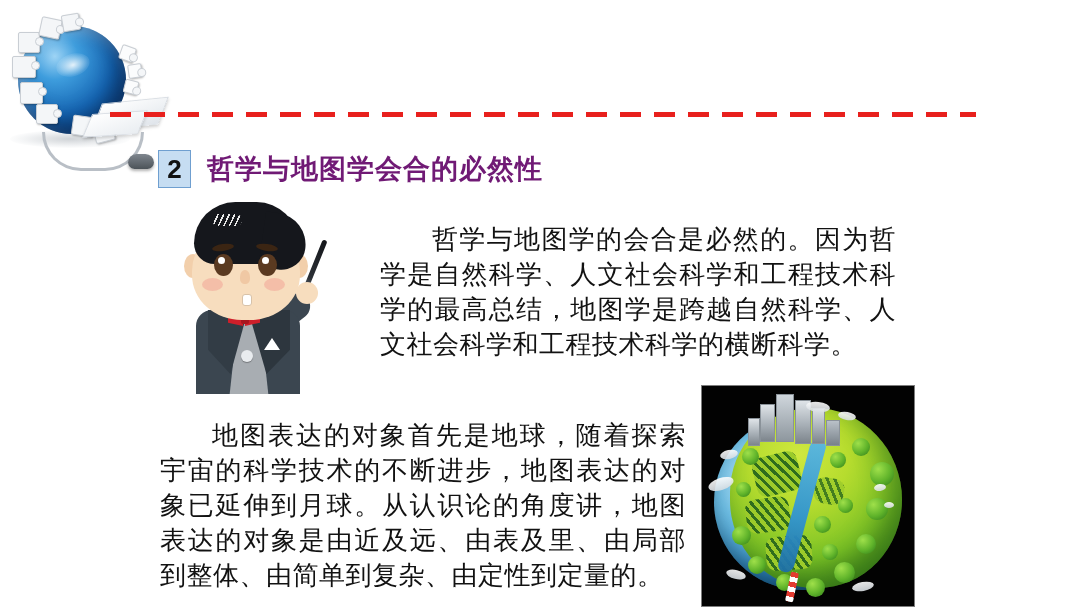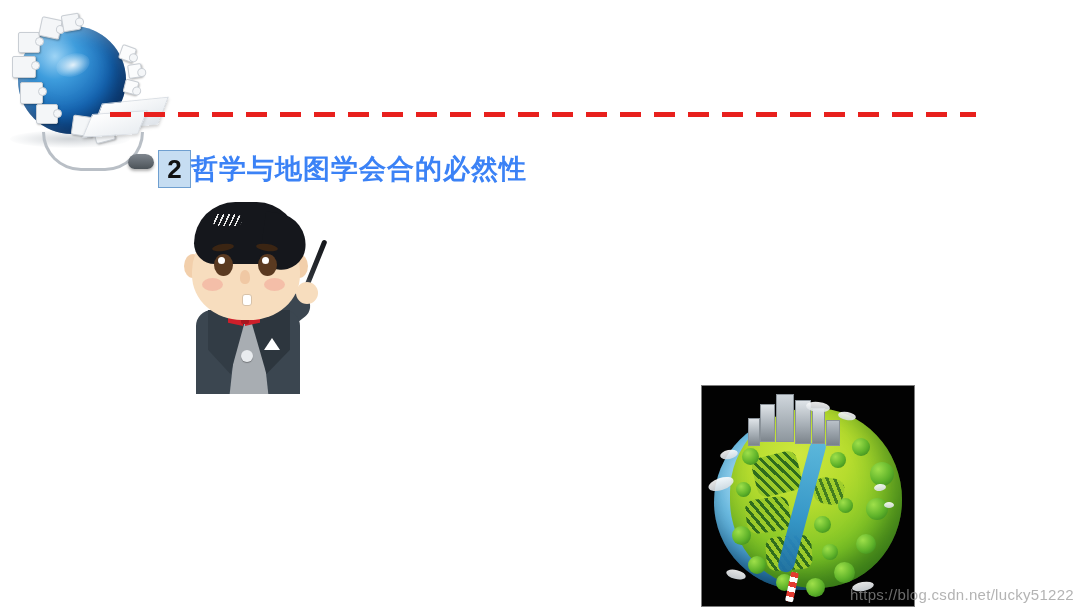--- a/index.html
+++ b/index.html
@@ -178,25 +178,25 @@
     display: flex;
     align-items: center;
     justify-content: center;
     font-family: "Liberation Sans", "DejaVu Sans", sans-serif;
     font-size: 26px;
     font-weight: 700;
     color: #111111;
     box-sizing: border-box;
   }
   .subtitle-text {
-    margin-left: 0;
+    margin-left: 16px;
     font-family: "Liberation Serif", "DejaVu Serif", serif;
     font-size: 27px;
     font-weight: 700;
-    color: #3b82f6;
+    color: #701a75;
     letter-spacing: 1px;
     white-space: nowrap;
   }
 
   
   .presenter {
     position: absolute;
     left: 168px;
     top: 198px;
     width: 185px;
@@ -547,21 +547,23 @@
     <div class="pr-brow l"></div>
     <div class="pr-brow r"></div>
     <div class="pr-eye l"></div>
     <div class="pr-eye r"></div>
     <div class="pr-cheek l"></div>
     <div class="pr-cheek r"></div>
     <div class="pr-nose"></div>
     <div class="pr-mouth"></div>
   </div>
 
-
+  <div class="para para-1">哲学与地图学的会合是必然的。因为哲学是自然科学、人文社会科学和工程技术科学的最高总结，地图学是跨越自然科学、人文社会科学和工程技术科学的横断科学。</div>
+
+  <div class="para para-2">地图表达的对象首先是地球，随着探索宇宙的科学技术的不断进步，地图表达的对象已延伸到月球。从认识论的角度讲，地图表达的对象是由近及远、由表及里、由局部到整体、由简单到复杂、由定性到定量的。</div>
 
   <div class="earth-pic">
     <div class="e-ocean"></div>
     <div class="e-land"></div>
     <div class="e-field ef1"></div>
     <div class="e-field ef2"></div>
     <div class="e-field ef3"></div>
     <div class="e-field ef4"></div>
     <div class="e-river"></div>
     <div class="e-bld eb5"></div>
@@ -589,15 +591,14 @@
     <div class="e-cloud" style="left:6px;   top:92px;  width:26px; height:12px; transform:rotate(-18deg);"></div>
     <div class="e-cloud" style="left:18px;  top:64px;  width:18px; height:9px;  transform:rotate(-12deg);"></div>
     <div class="e-cloud" style="left:104px; top:16px;  width:24px; height:10px; transform:rotate(6deg);"></div>
     <div class="e-cloud" style="left:136px; top:26px;  width:18px; height:8px;  transform:rotate(10deg);"></div>
     <div class="e-cloud" style="left:172px; top:98px;  width:12px; height:7px;  transform:rotate(-8deg);"></div>
     <div class="e-cloud" style="left:182px; top:116px; width:10px; height:6px;"></div>
     <div class="e-cloud" style="left:24px;  top:184px; width:20px; height:9px;  transform:rotate(14deg);"></div>
     <div class="e-cloud" style="left:150px; top:196px; width:22px; height:9px;  transform:rotate(-10deg);"></div>
   </div>
 
-  <div class="watermark">https://blog.csdn.net/lucky51222</div>
 
 </div>
 
 </body></html>

